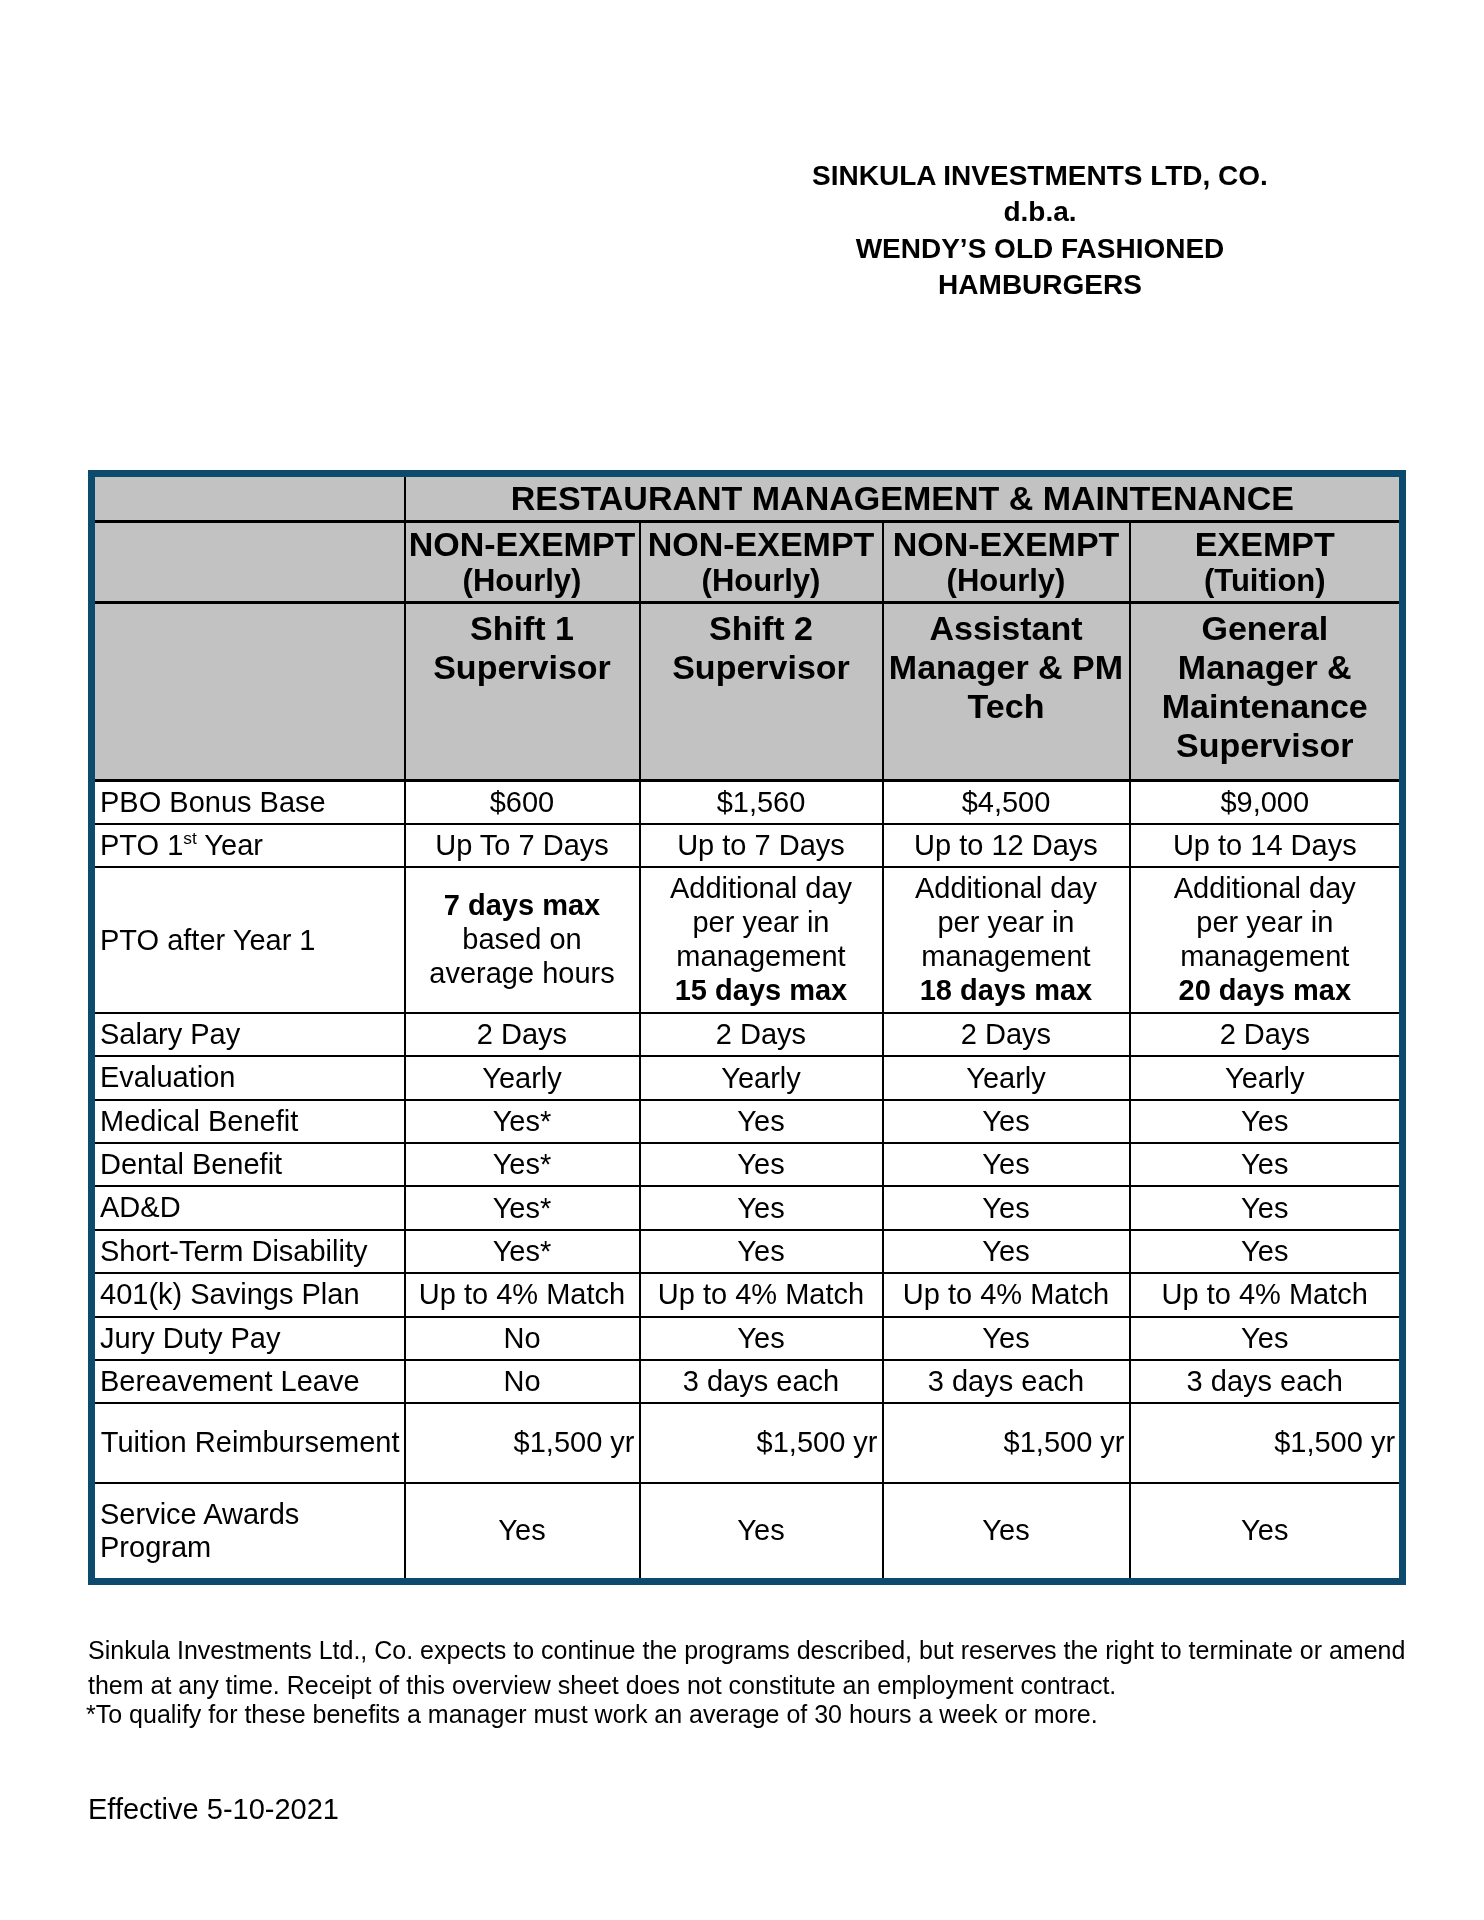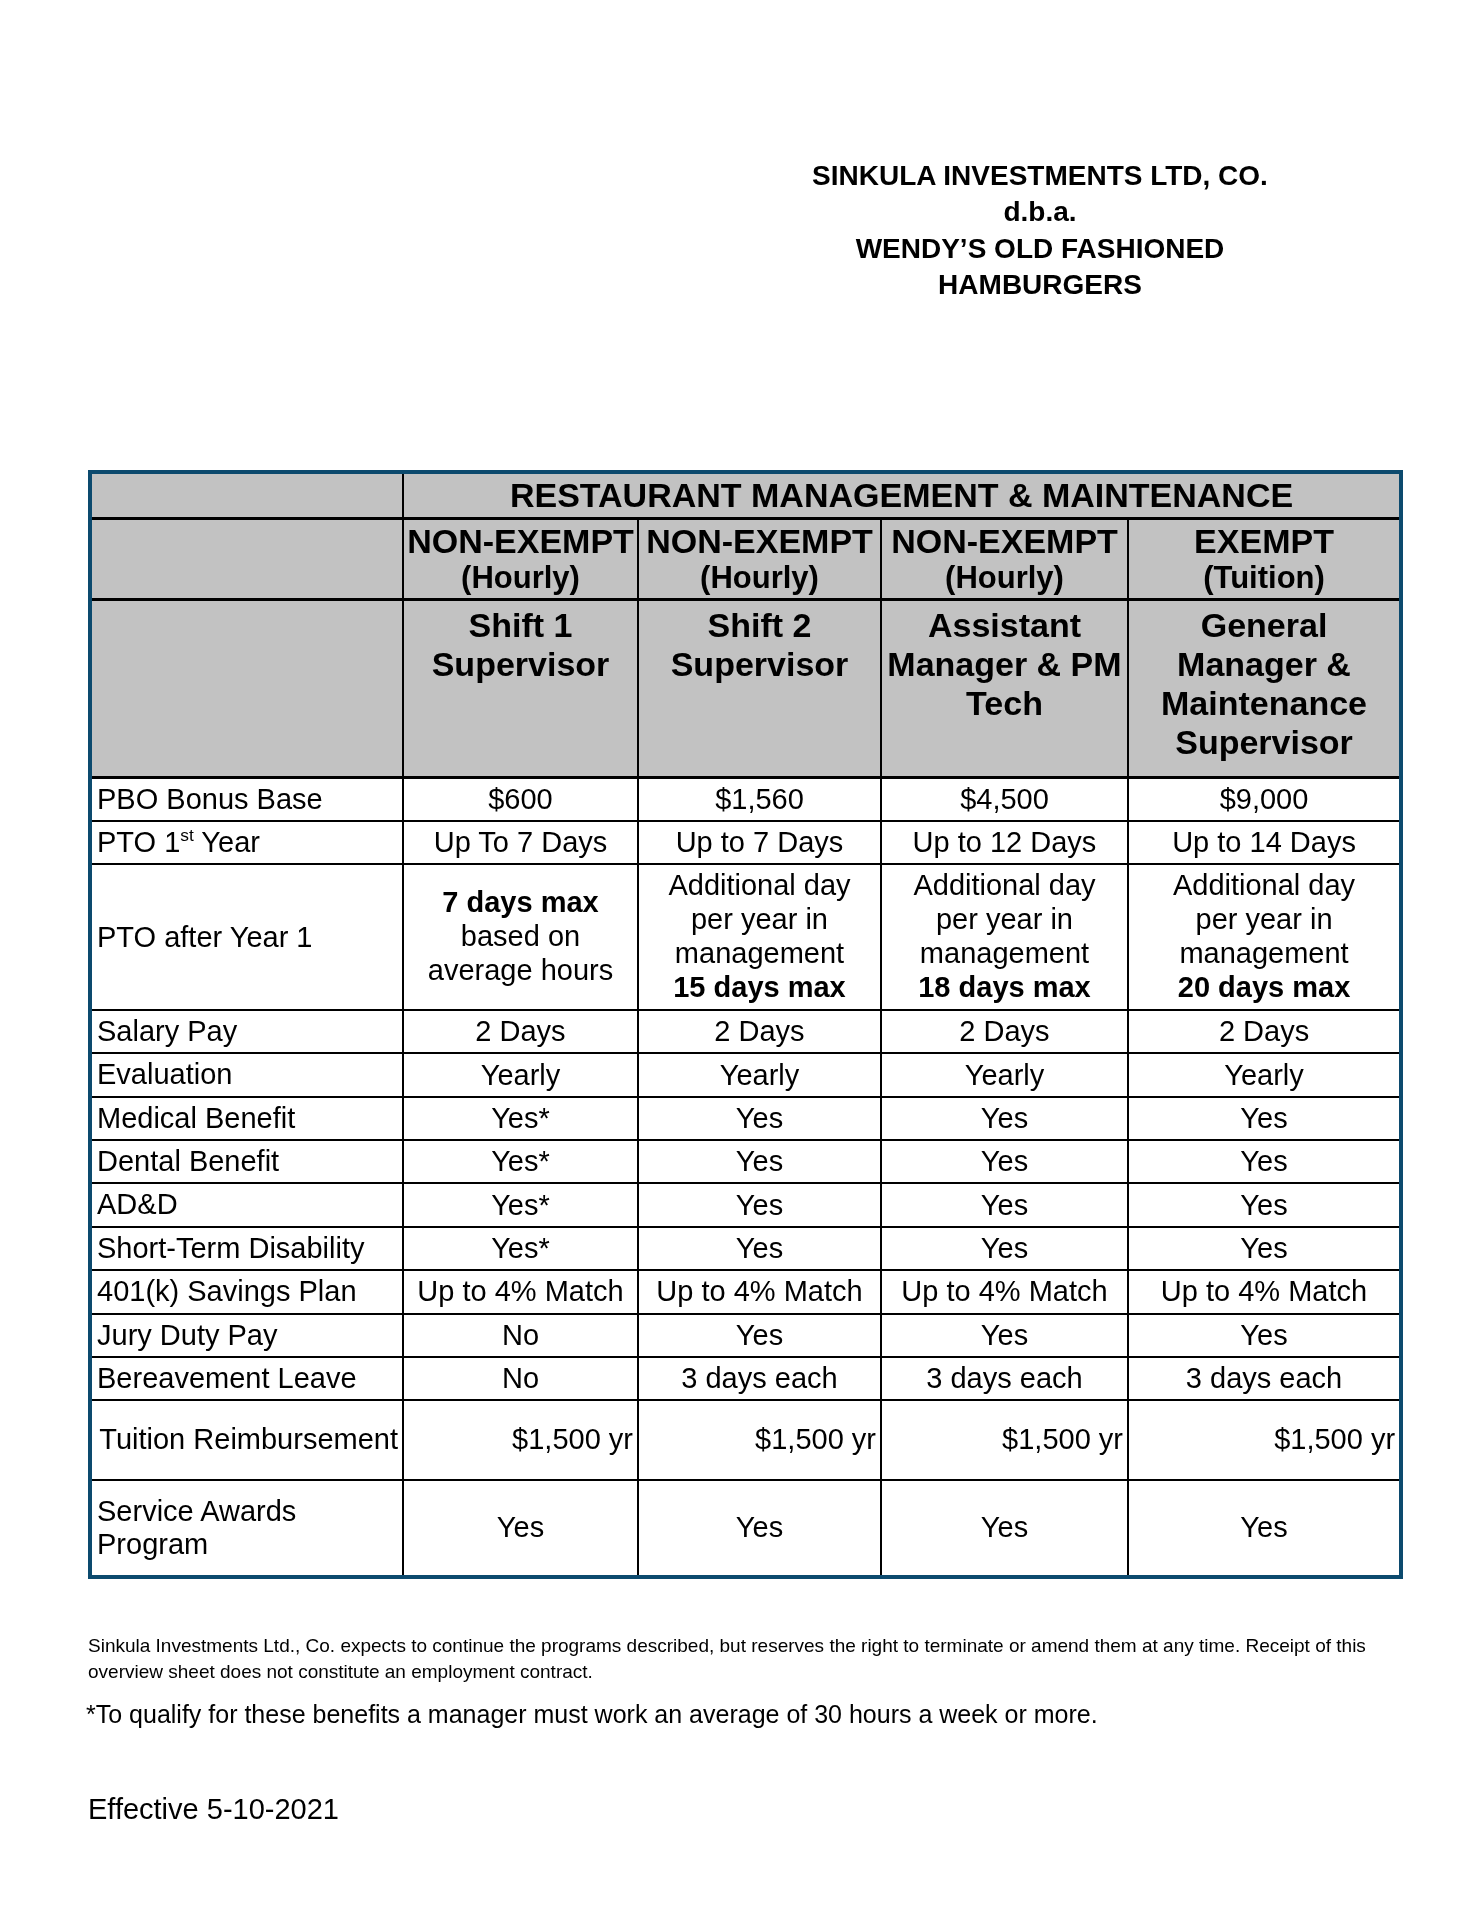--- a/index.html
+++ b/index.html
@@ -34,21 +34,21 @@
   
   .company-heading {
     position:absolute; left:735px; top:158px; width:610px;
     text-align:center; font-weight:bold; font-size:28px; line-height:1.3;
   }
 
   
   table.benefits {
     position:absolute; left:88px; top:470px; width:1312px;
     border-collapse:collapse; table-layout:fixed;
-    border:4px solid #0c4a6e;
+    border:7px solid #0c4a6e;
   }
   table.benefits td, table.benefits th { border:2px solid #000; }
   col.c-label { width:313px; }
   col.c1 { width:235px; }
   col.c2 { width:243px; }
   col.c3 { width:247px; }
   col.c4 { width:273px; }
 
   thead th { background:#c2c2c2; font-weight:bold; text-align:center; padding:2px 2px; }
   tr.group-row th { font-size:34px; height:37px; border-bottom-width:3px; }
@@ -62,21 +62,21 @@
   tbody td.value-cell { text-align:center; }
   tbody td sup { font-size:0.6em; vertical-align:super; line-height:0; }
   tbody tr.row-multi td.value-cell { line-height:1.17; padding:4px 2px; }
   tbody tr.row-pad-lg td { padding-top:22px; padding-bottom:22px;text-align:right; }
   tbody tr.row-pad-md td { padding-top:14px; padding-bottom:14px; }
   .bold { font-weight:bold; }
 
   
   .legal-note {
     position:absolute; left:88px; top:1633px; width:1318px;
-    font-size:19px; line-height:1.38;
+    font-size:25px; line-height:1.38;
   }
   .footnote {
     position:absolute; left:86px; top:1700px; width:1318px;
     font-size:25px;
   }
   .effective-date {
     position:absolute; left:88px; top:1793px;
     font-size:29px;
   }
 </style>

